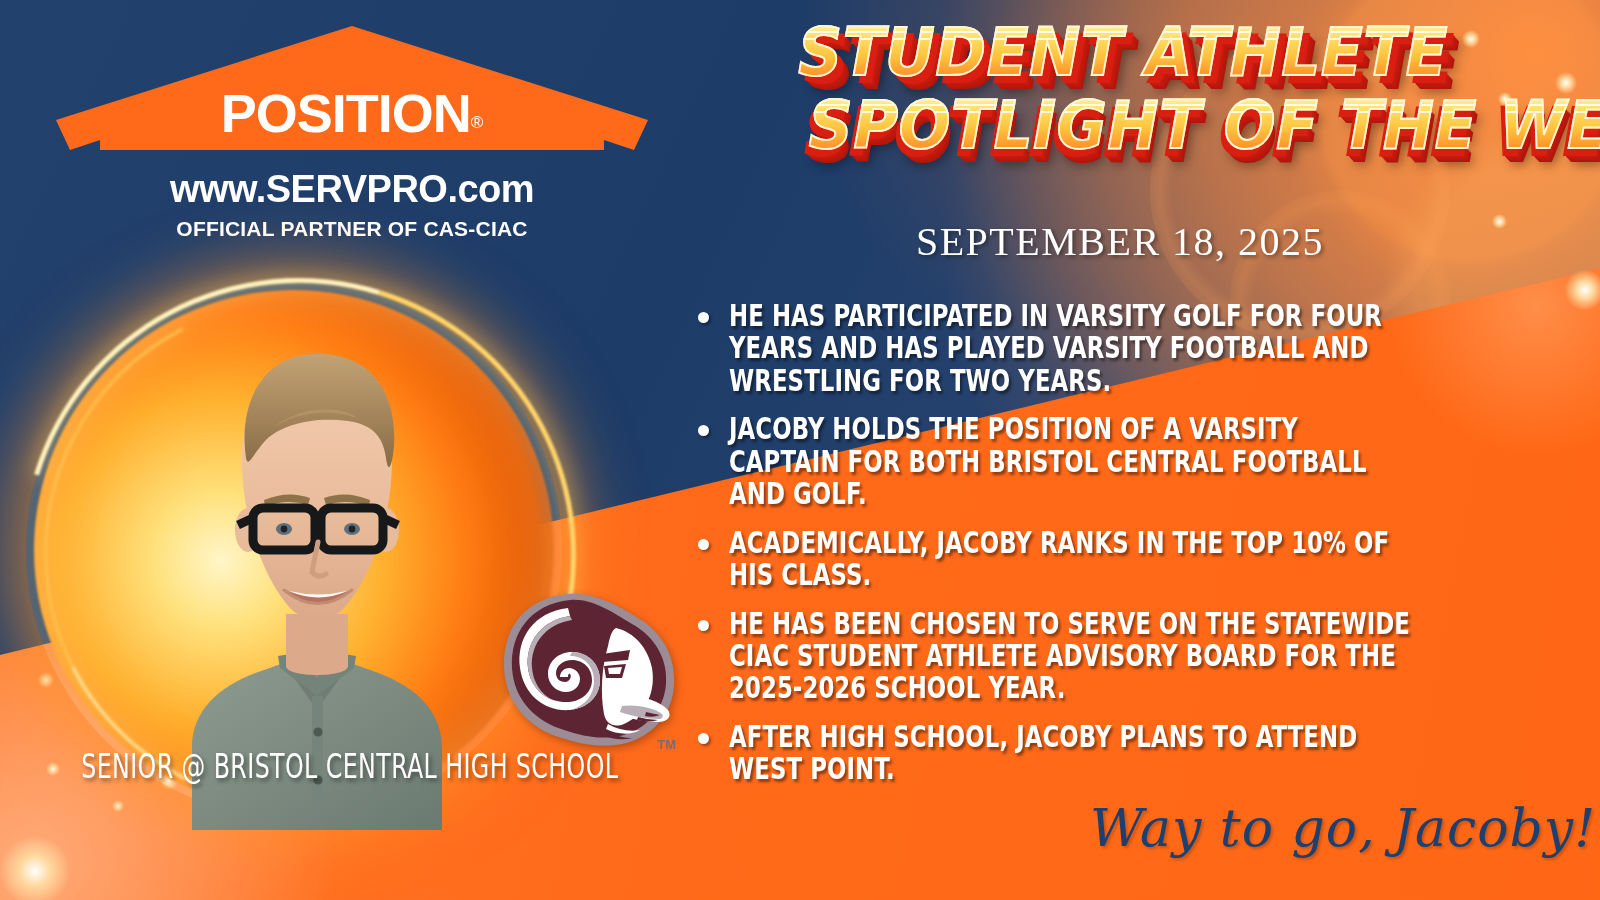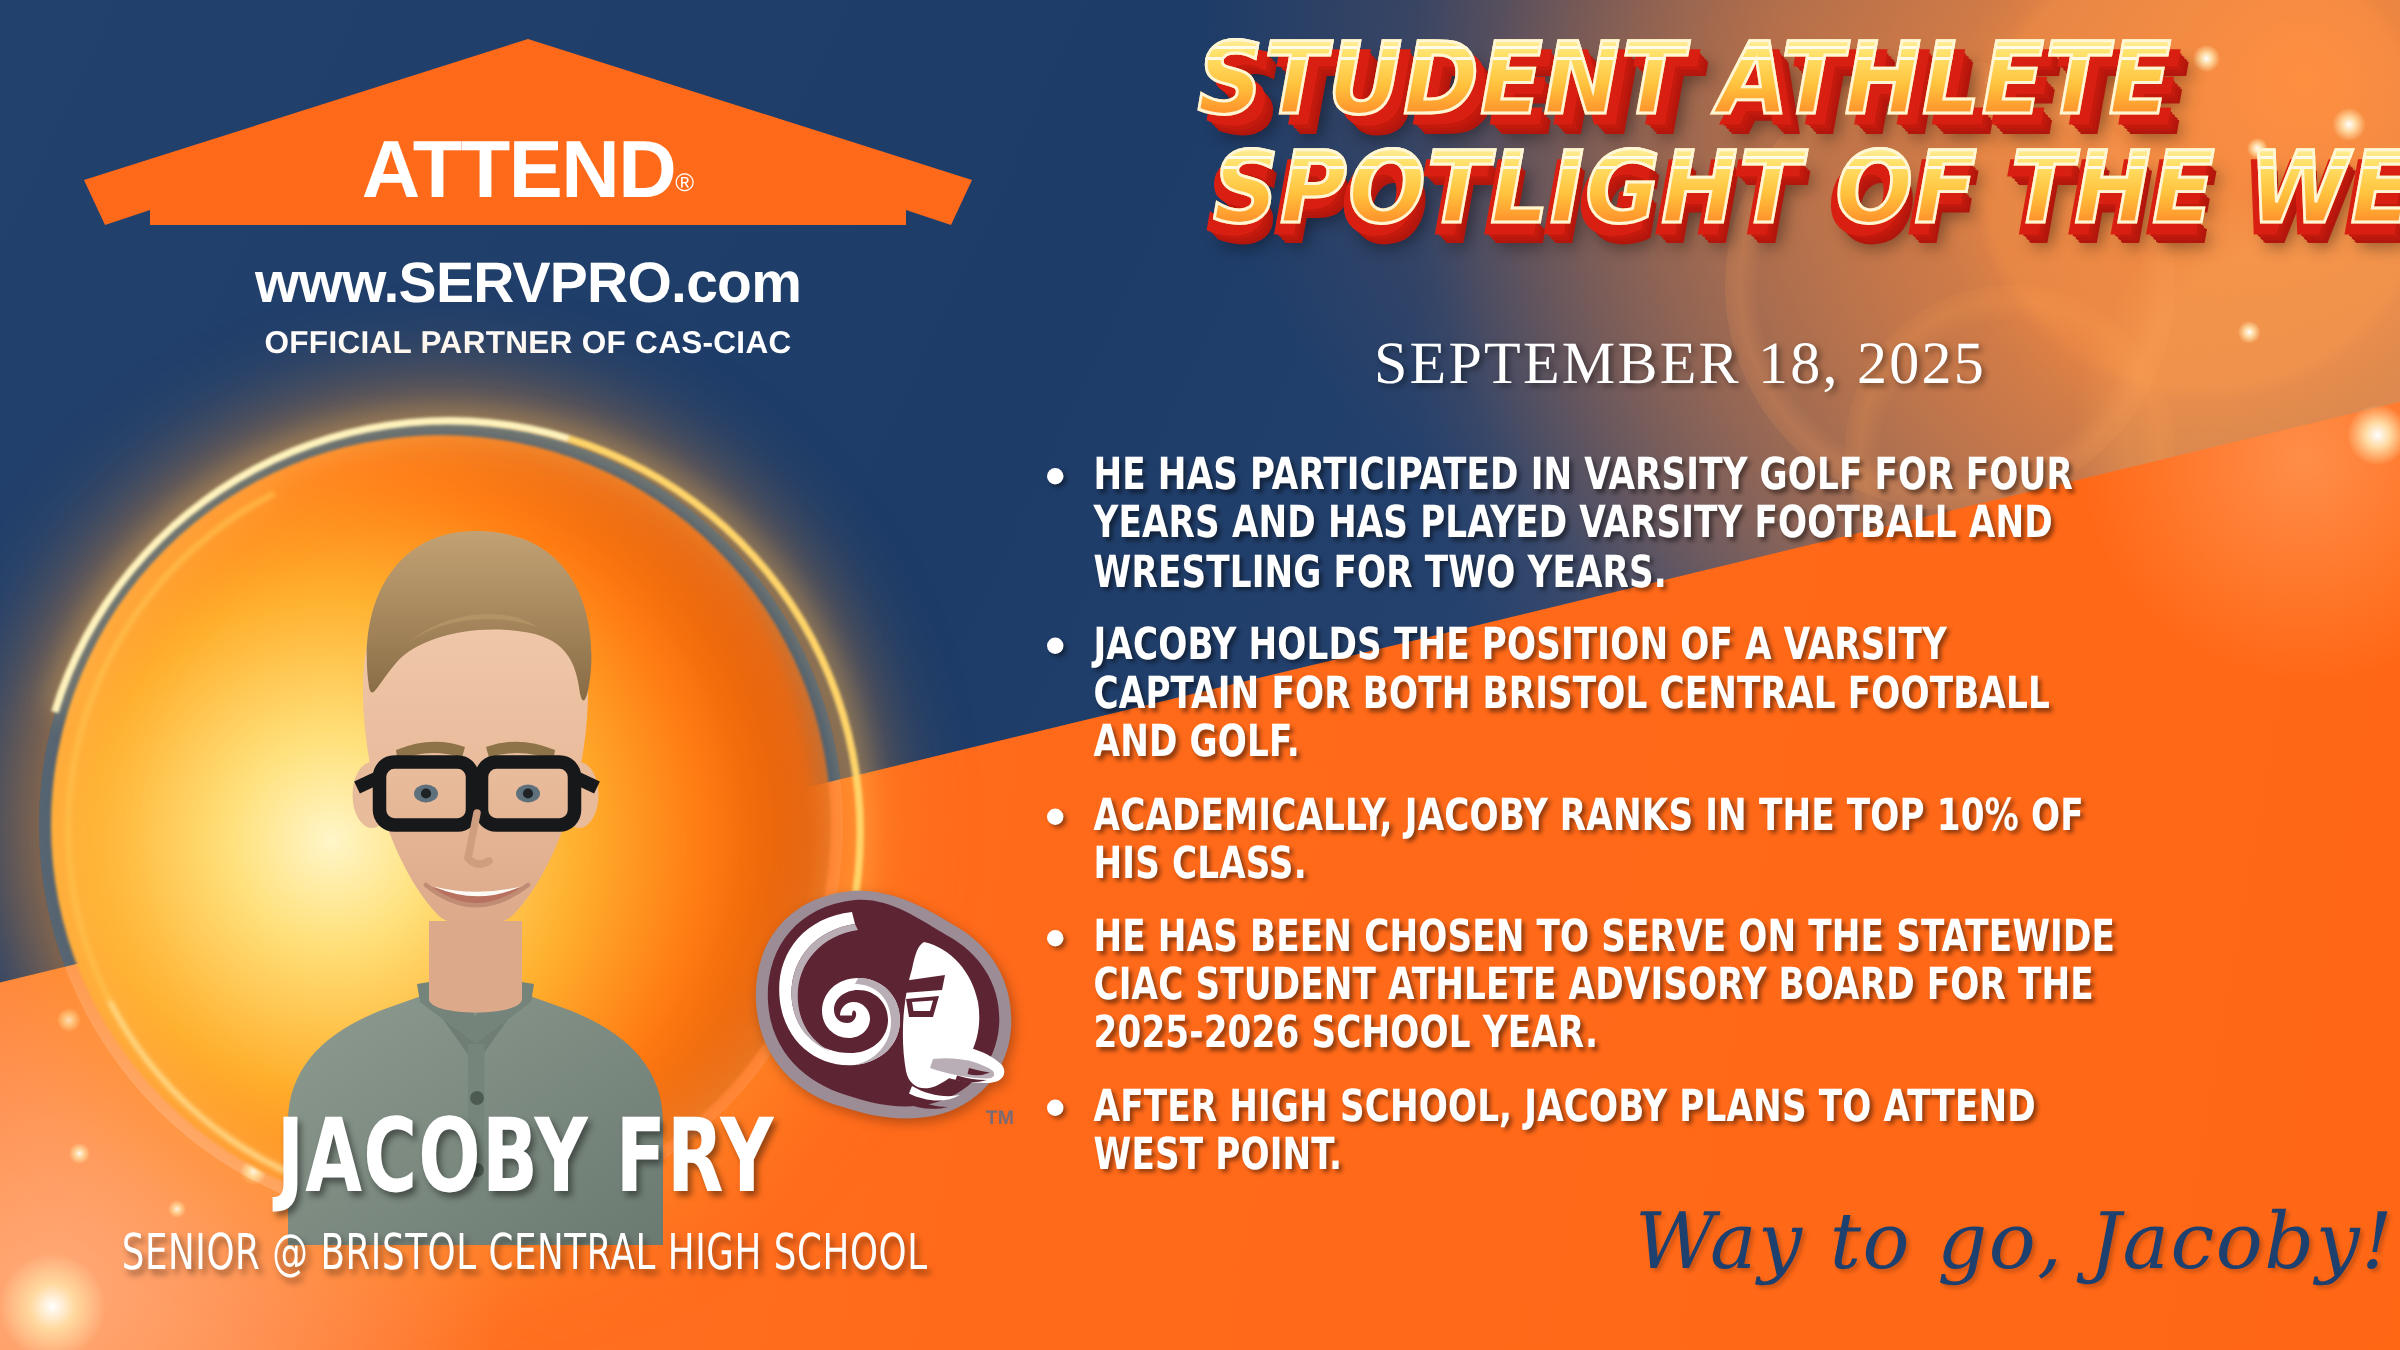--- a/index.html
+++ b/index.html
@@ -224,21 +224,21 @@
   <div class="spark" style="left:160px;top:772px;width:18px;height:18px;"></div>
   <div class="spark" style="left:112px;top:800px;width:12px;height:12px;"></div>
   <div class="spark" style="left:0px;top:836px;width:70px;height:70px;"></div>
 
   <div class="servpro">
     <div class="house">
       <svg viewBox="0 0 592 124" xmlns="http://www.w3.org/2000/svg" aria-hidden="true">
         <path fill="#FF6A1A" d="M296 0 L592 94 L578 124 L548 114 L548 124 L44 124 L44 114 L14 124 L0 94 Z"></path>
         <path fill="#1f4170" d="M44 114 L14 124 L0 94 L44 80 Z" opacity="0"></path>
       </svg>
-      <div class="house-word"><span>ATTEND</span><sup>®</sup></div>
+      <div class="house-word"><span>POSITION</span><sup>®</sup></div>
     </div>
     <div class="sp-url">www.SERVPRO.com</div>
     <div class="sp-partner">OFFICIAL PARTNER OF CAS-CIAC</div>
   </div>
 
   <div class="title-block">
     <div class="t-line t1">
       <span class="shade">STUDENT ATHLETE</span>
       <span class="fill">STUDENT ATHLETE</span>
     </div>
@@ -371,19 +371,18 @@
 
         <path fill="#5d2433" d="M96 128 C106 142 120 150 136 150 C120 154 102 148 92 136 Z"></path>
 
         <path fill="#ffffff" d="M112 136 C122 142 134 144 144 142 C134 148 120 146 110 141 Z"></path>
       </g>
     </svg>
     <div class="ram-tm">TM</div>
   </div>
 
   <div class="athlete">
-    <div class="name"><span class="sq">JACOBY FRY</span></div>
     <div class="school"><span class="sq">SENIOR @ BRISTOL CENTRAL HIGH SCHOOL</span></div>
   </div>
 
   <div class="signature">Way to go, Jacoby!</div>
 
 </div>
 
 </body></html>

